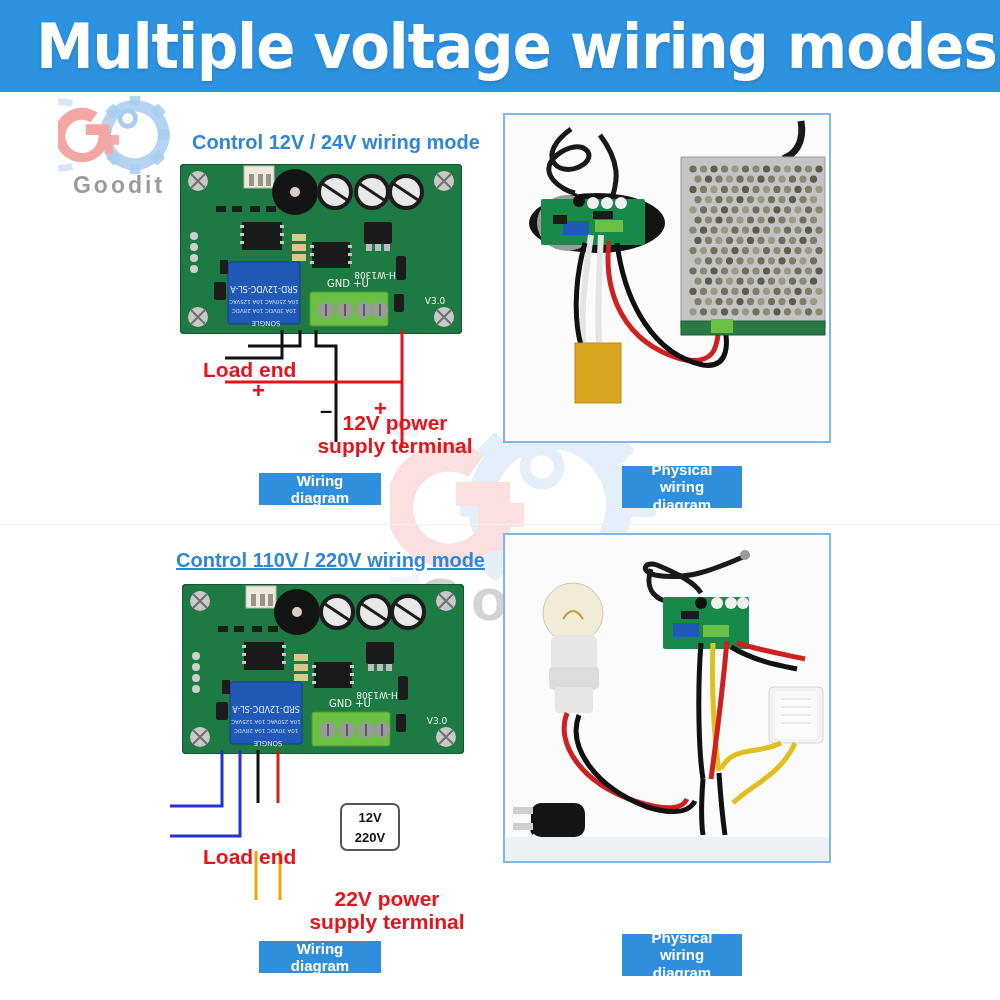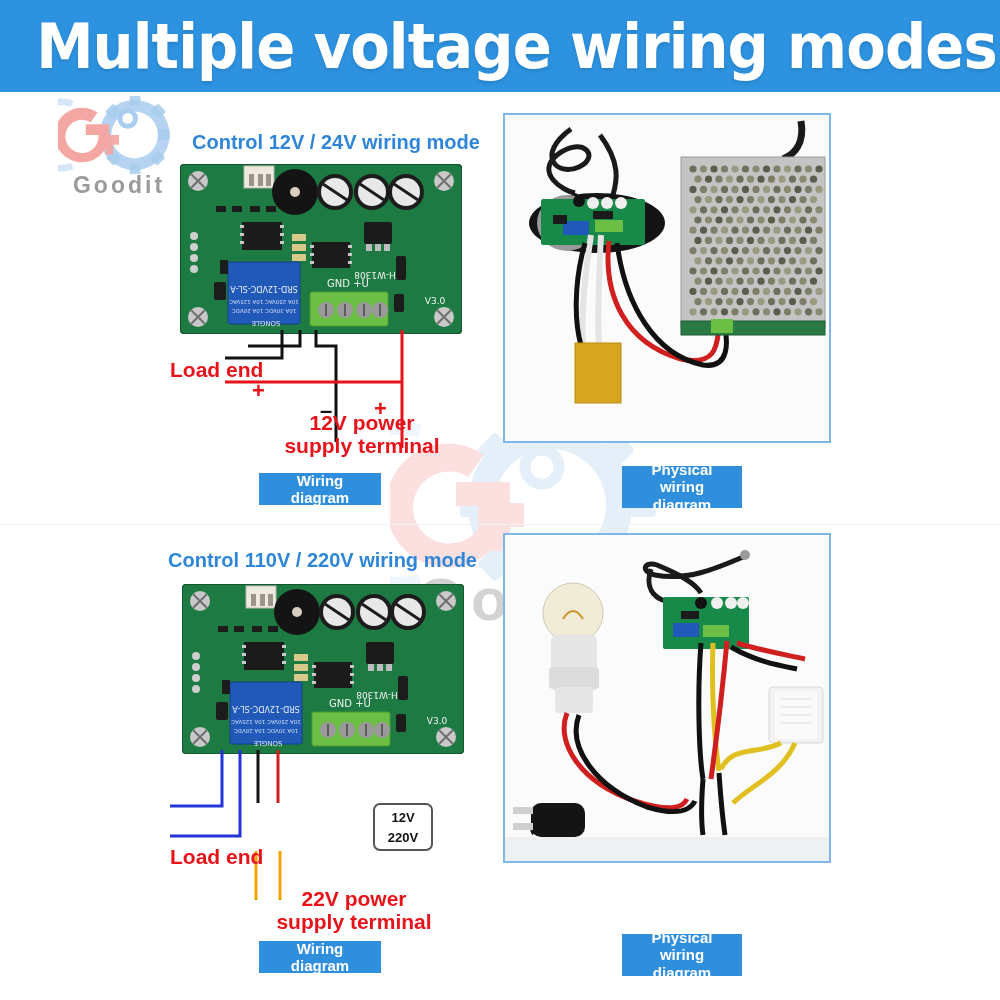--- a/index.html
+++ b/index.html
@@ -49,21 +49,21 @@
     color:rgba(150,150,150,.42); letter-spacing:7px;
     pointer-events:none;
   }
 
   
   .sec-title{
     position:absolute; font-size:20px; font-weight:bold; color:#2f86d8;
     white-space:nowrap;
   }
   #title-1{ left:192px; top:131px;text-align:right; }
-  #title-2{ left:168px; top:549px; }
+  #title-2{ left:176px; top:549px;text-decoration:underline; }
 
   
   .photo-frame{
     position:absolute; border:2px solid #7fb8e8; background:#fdfdfd;
     overflow:hidden;
   }
   #photo-1{ left:503px; top:113px; width:328px; height:330px; }
   #photo-2{ left:503px; top:533px; width:328px; height:330px; }
 
   
@@ -71,33 +71,33 @@
         background:#1f7a43; }
   #pcb-1{ left:180px; top:164px; width:282px; height:170px; }
   #pcb-2{ left:182px; top:584px; width:282px; height:170px; }
 
   
   .diagram-svg{ position:absolute; pointer-events:none; }
   #diagram-1{ left:150px; top:330px; width:360px; height:160px; }
   #diagram-2{ left:150px; top:750px; width:360px; height:180px; }
 
   .annot{
-    position:absolute; color:#e8131a; font-weight:bold; white-space:nowrap;
+    position:absolute; color:#e8131a; font-weight:bold; white-space:nowrap;margin-left:33px;
   }
   .annot.big{ font-size:21px; }
   .annot.center{ text-align:center; line-height:1.08; }
   .polarity{ position:absolute; color:#e8131a; font-weight:bold; font-size:22px; }
   .polarity.black{ color:#111; }
 
   
   .adapter-box{
     position:absolute; left:340px; top:803px; width:60px; height:48px;
     border:2px solid #555; border-radius:7px; background:#fff;
     display:flex; flex-direction:column; align-items:center;
-    justify-content:space-around; padding:2px 0;margin-left:33px;
+    justify-content:space-around; padding:2px 0;
   }
   .adapter-box span{ font-size:13px; font-weight:bold; color:#111; line-height:1; }
 
   
   .chip{
     position:absolute; background:#2f8fdc; color:#fff; font-weight:bold;
     font-size:15px; text-align:center; display:flex; align-items:center;
     justify-content:center; line-height:1.15; padding:4px 10px;
   }
   #chip-wiring-1{ left:259px; top:473px; width:122px; height:32px; }

